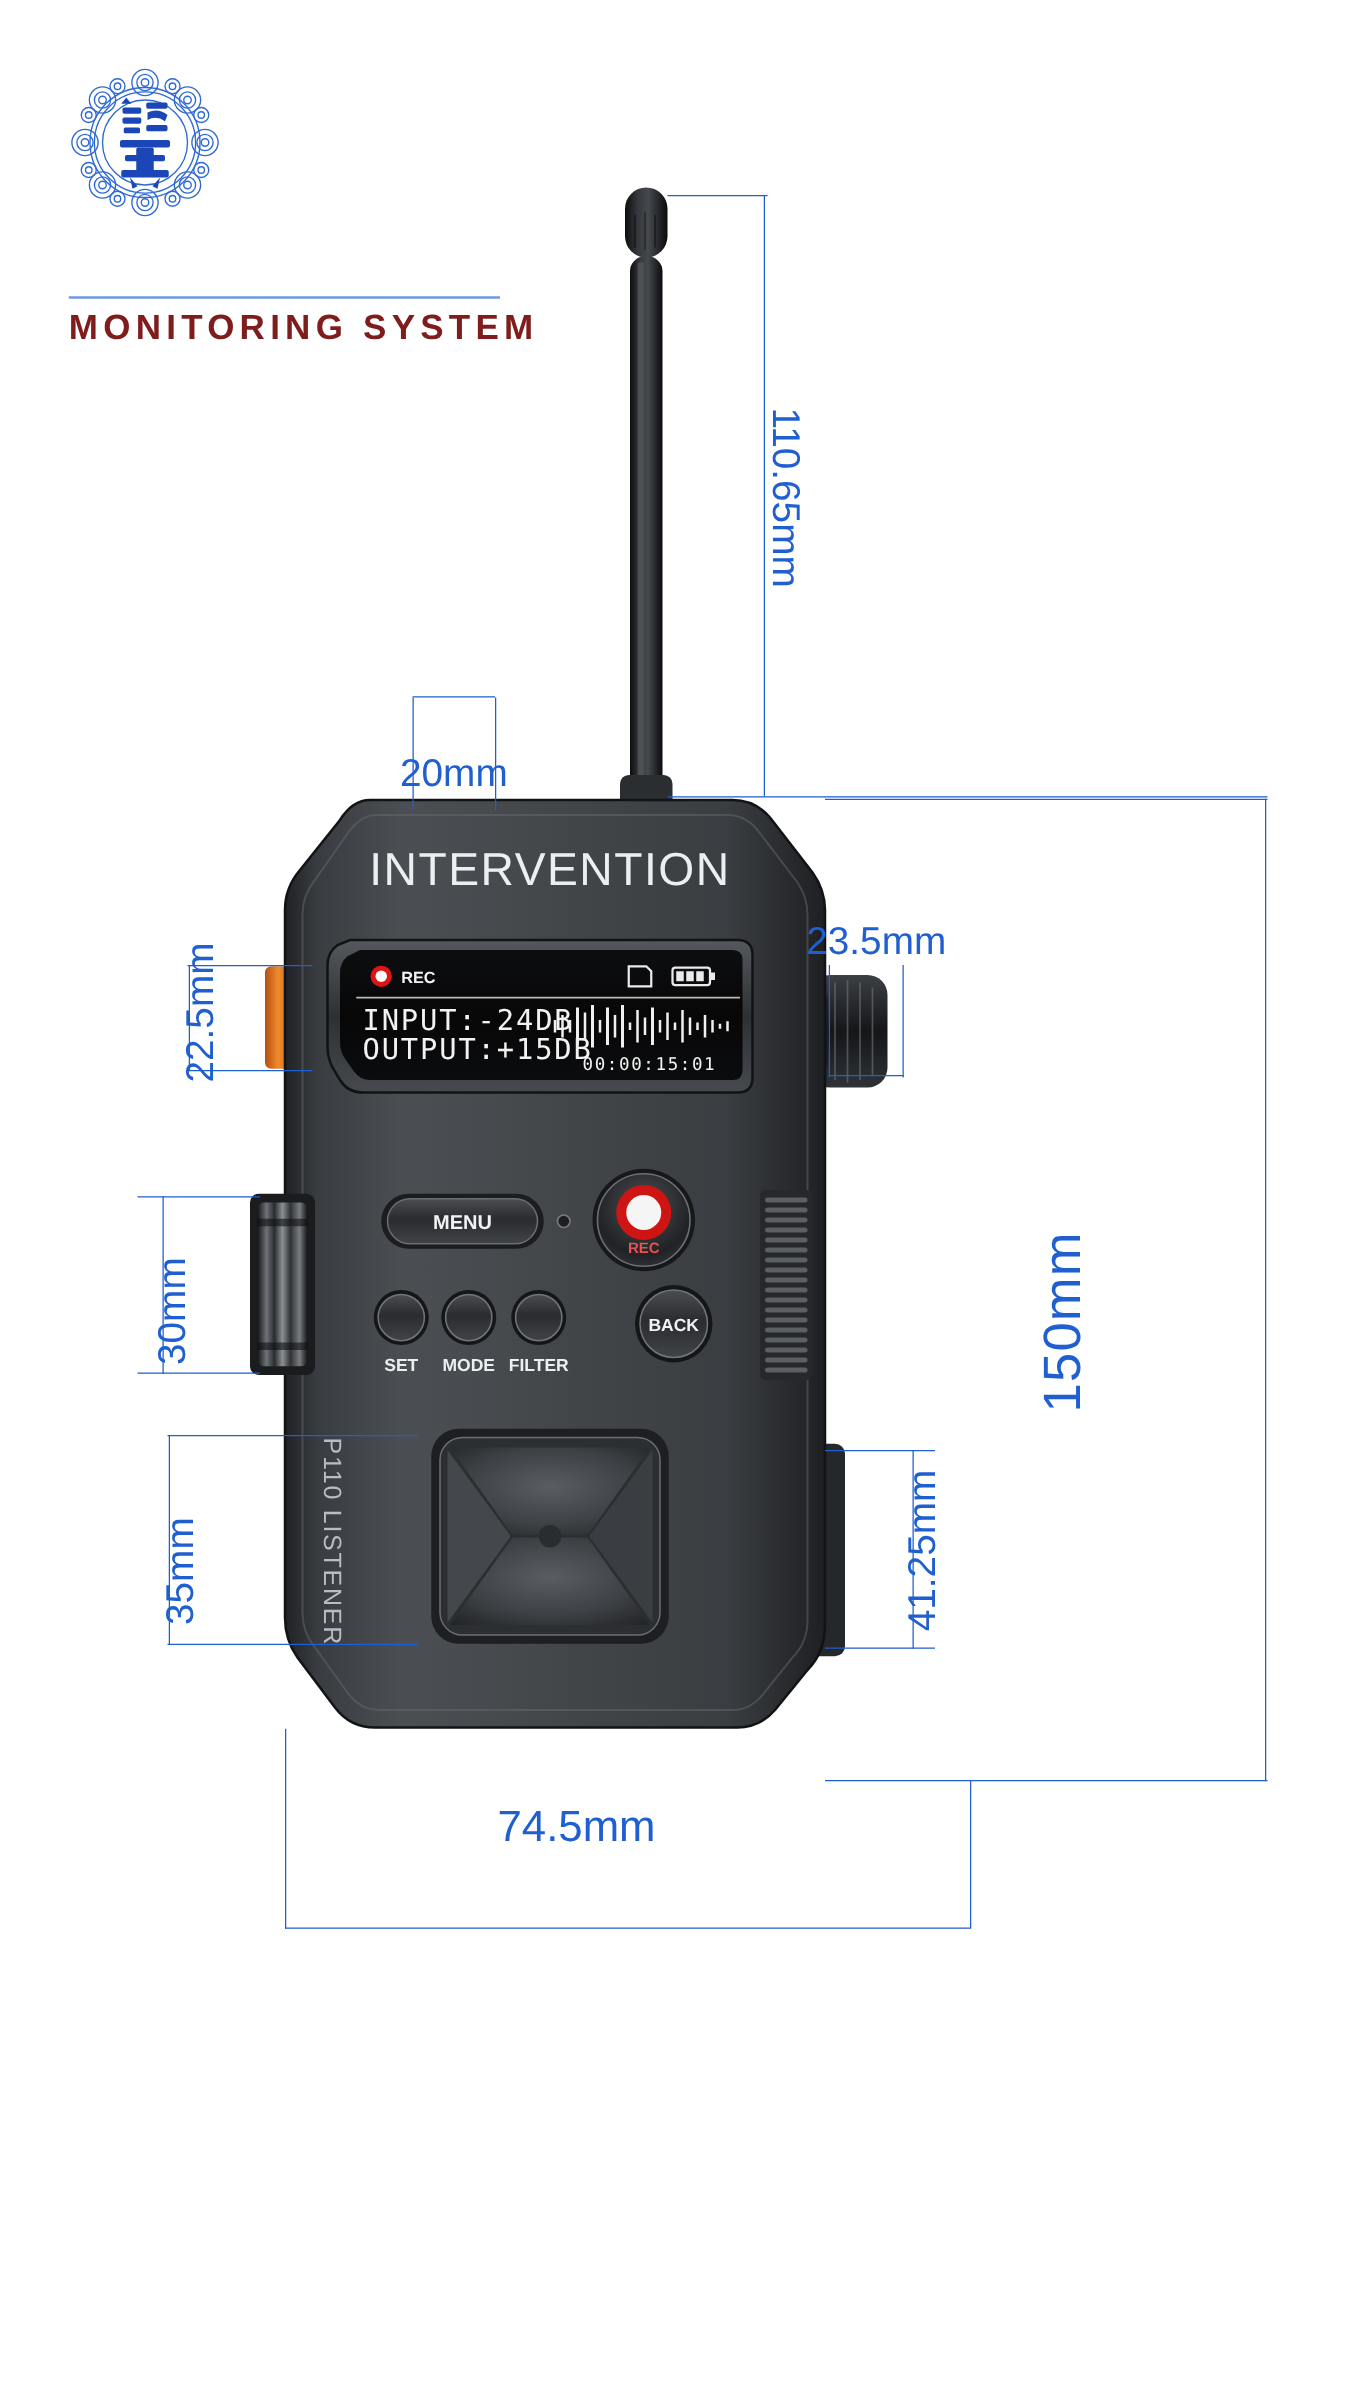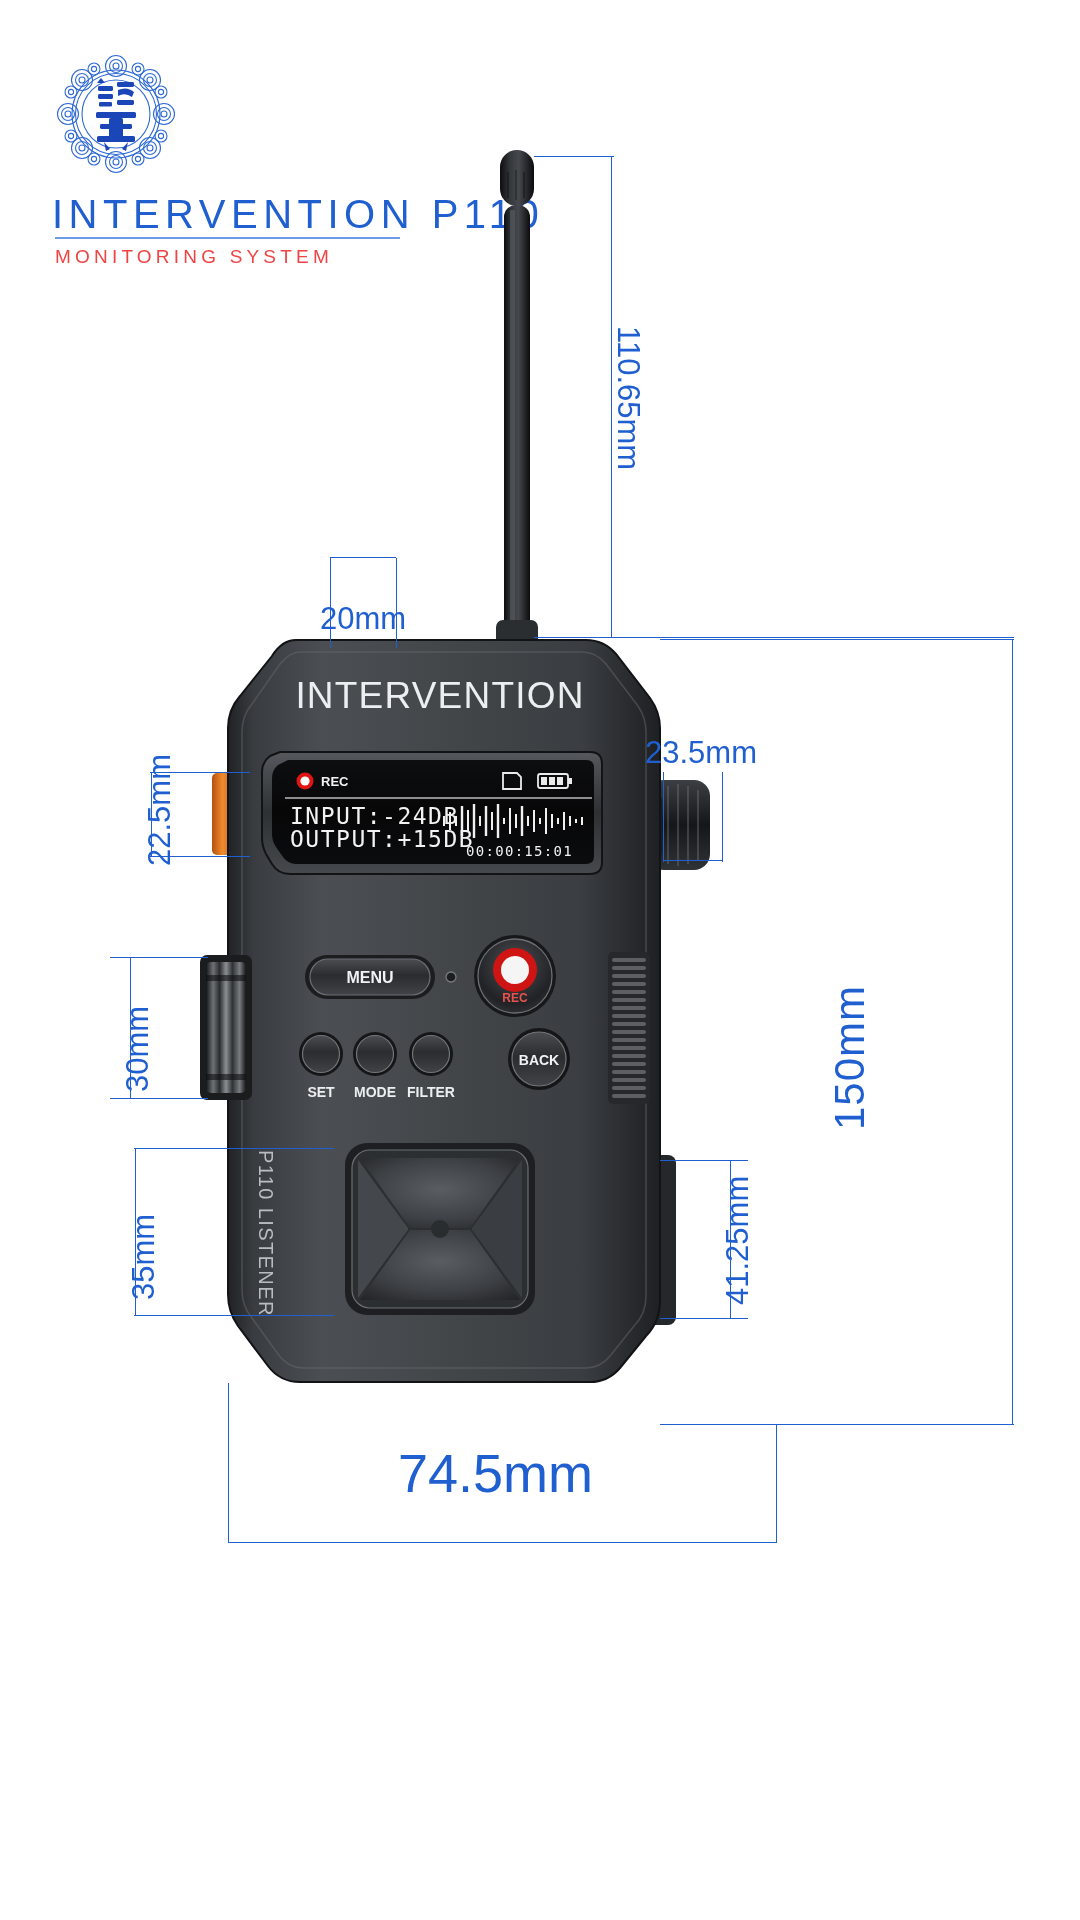--- a/index.html
+++ b/index.html
@@ -18,21 +18,21 @@
     position:absolute; left:52px; top:192px;
     font-size:40px; letter-spacing:5.5px; color:#1f5fd0;
     font-weight:400; white-space:nowrap;
   }
   #brand-rule {
     position:absolute; left:55px; top:237px; width:345px; height:1.5px;
     background:#6d9ae4;
   }
   #brand-subtitle {
     position:absolute; left:55px; top:246px;
-    font-size:19px; letter-spacing:4.2px; color:#ef4444; font-weight:400;
+    font-size:28px; letter-spacing:4.2px; color:#7f1d1d; font-weight:700;
     white-space:nowrap;
   }
 
   
   .dim-line { position:absolute; background:#1f5fd0; }
   .dim-h { height:1.4px; }
   .dim-v { width:1.4px; }
   .dim-label {
     position:absolute; color:#1f5fd0; font-size:31px; font-weight:400;
     white-space:nowrap; letter-spacing:0px;
@@ -115,21 +115,20 @@
         <rect x="42" y="60" width="40" height="6" rx="1.6"></rect>
         <rect x="55" y="66" width="14" height="22" rx="1.6"></rect>
         <rect x="46" y="72" width="32" height="5" rx="1.4"></rect>
         <rect x="43" y="84" width="38" height="6" rx="1.6"></rect>
         <path d="M50 90 l6 7 l-4 2 Z"></path>
         <path d="M74 90 l-6 7 l4 2 Z"></path>
       </g>
     </svg>
   </div>
 
-  <div id="brand-title">INTERVENTION P110</div>
   <div id="brand-rule"></div>
   <div id="brand-subtitle">MONITORING SYSTEM</div>
 
   <div id="device-wrap">
   <svg viewBox="0 0 1080 1920" width="1080" height="1920">
     <defs>
       <linearGradient id="bodyGrad" x1="0" y1="0" x2="1" y2="0">
         <stop offset="0" stop-color="#202225"></stop>
         <stop offset="0.06" stop-color="#393c40"></stop>
         <stop offset="0.22" stop-color="#4b4e53"></stop>
@@ -443,15 +442,15 @@
   <div class="dim-label vert rot-ccw" style="left:126px; top:1300px;">35mm</div>
 
   <div class="dim-line dim-h" style="left:660px; top:1160px; width:88px;"></div>
   <div class="dim-line dim-h" style="left:660px; top:1318px; width:88px;"></div>
   <div class="dim-line dim-v" style="left:730px; top:1160px; height:159px;"></div>
   <div class="dim-label vert rot-ccw" style="left:720px; top:1305px;">41.25mm</div>
 
   <div class="dim-line dim-v" style="left:228px; top:1383px; height:160px;"></div>
   <div class="dim-line dim-v" style="left:776px; top:1424px; height:119px;"></div>
   <div class="dim-line dim-h" style="left:228px; top:1542px; width:548px;"></div>
-  <div class="dim-label" style="left:398px; top:1442px; font-size:54px;">74.5mm</div>
+  <div class="dim-label" style="left:398px; top:1442px; font-size:35px;">74.5mm</div>
 
 </div>
 
 </body></html>

